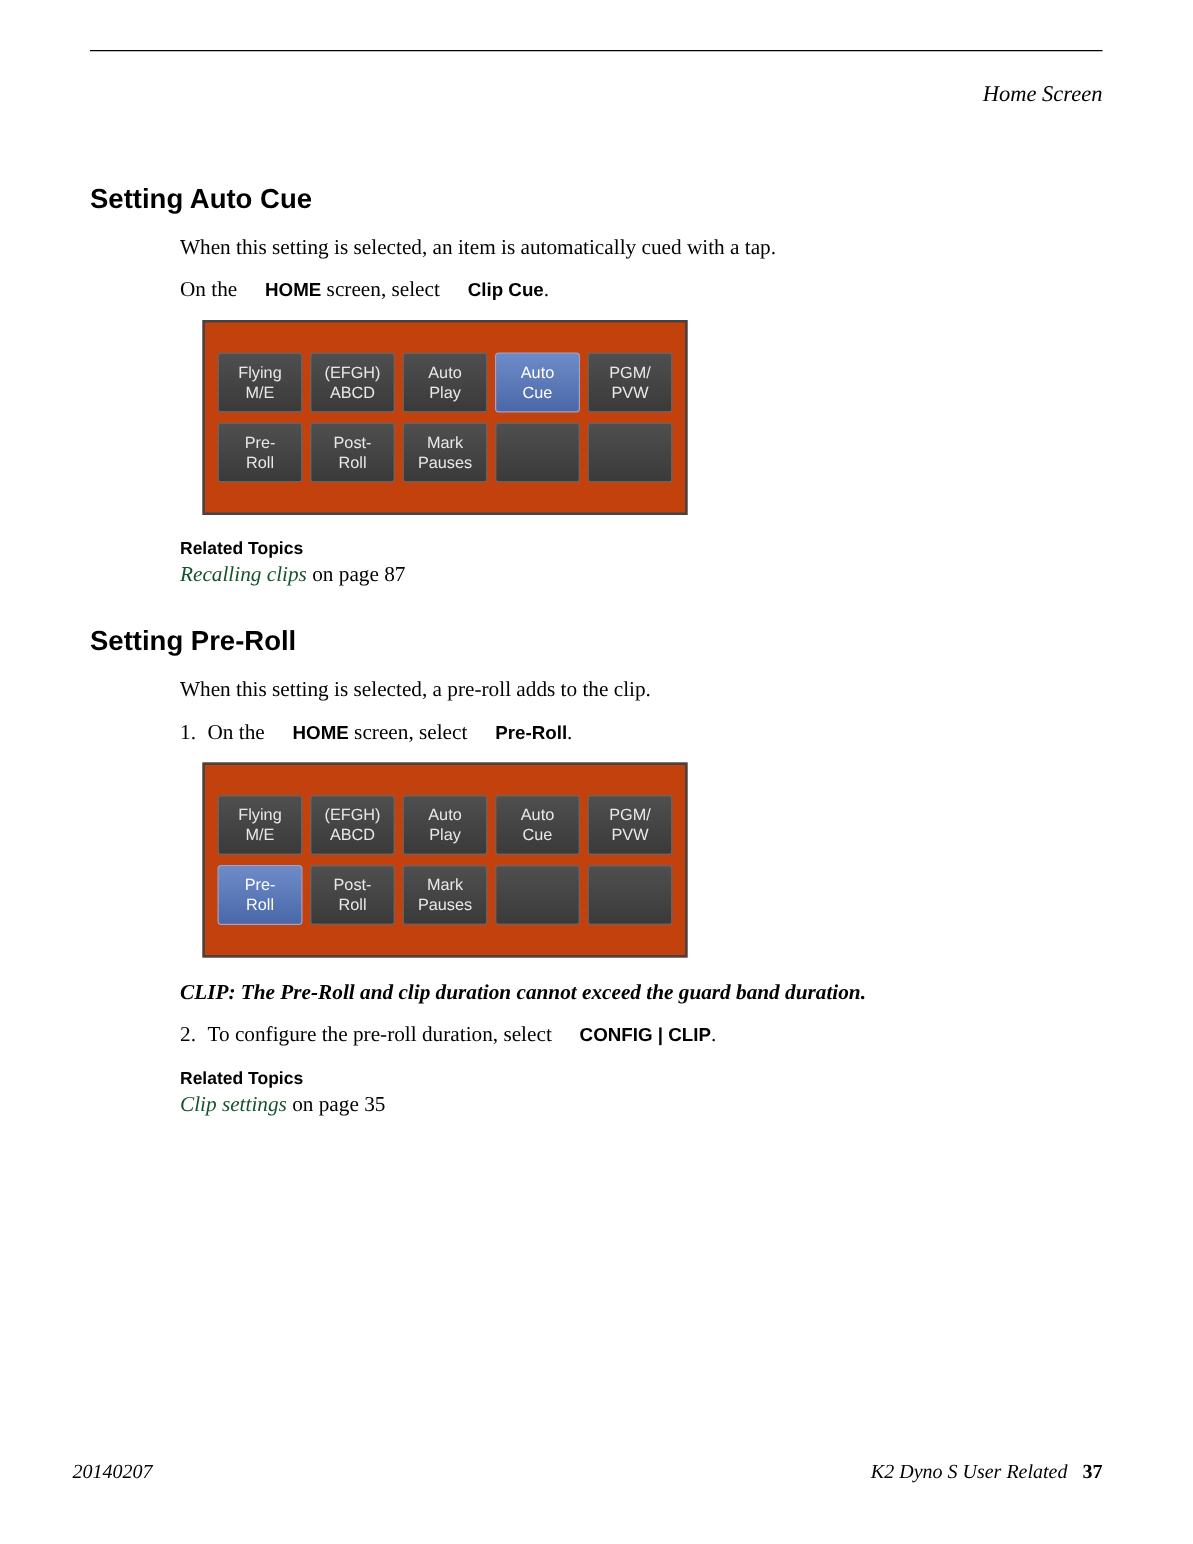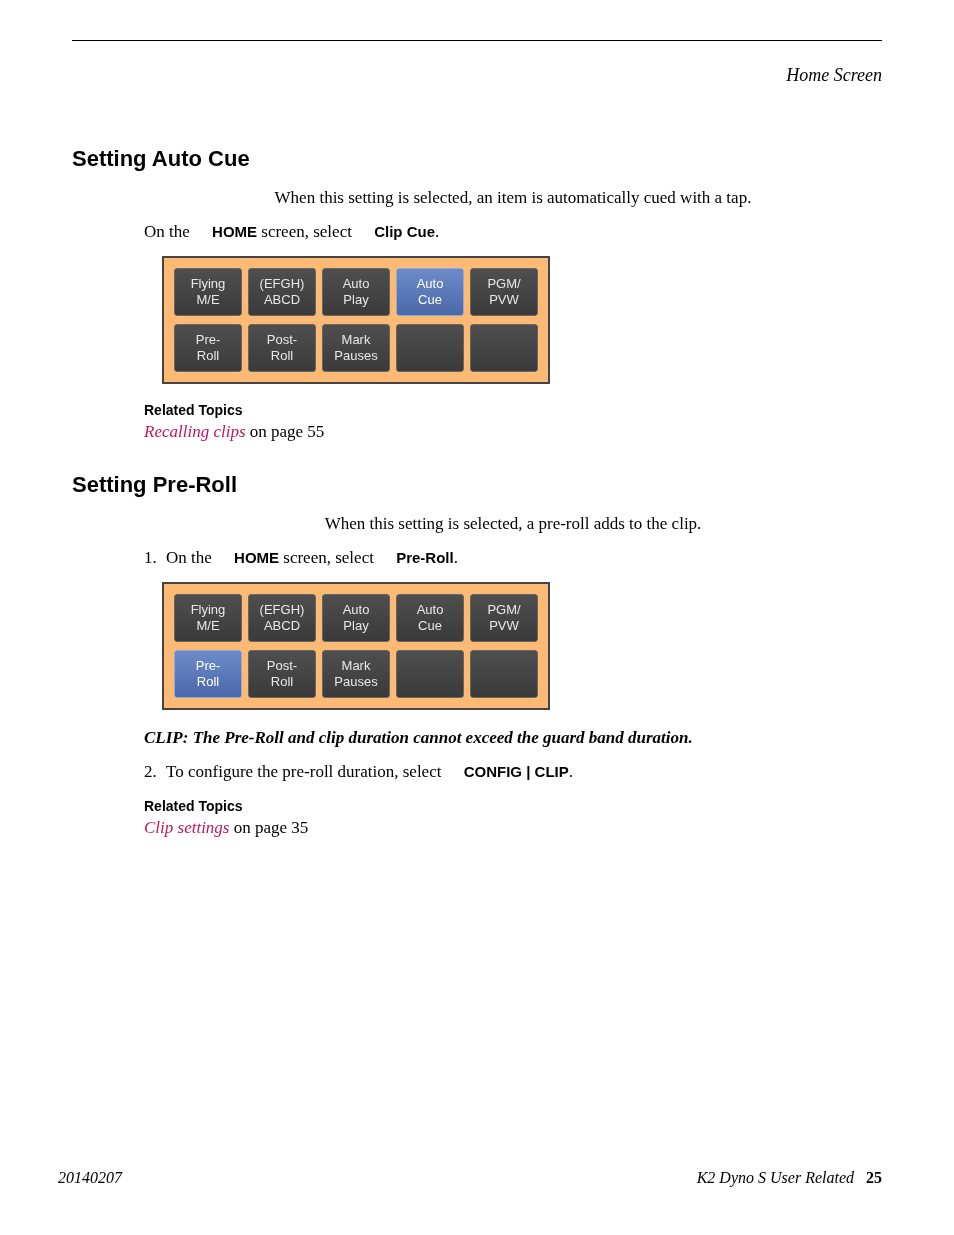--- a/index.html
+++ b/index.html
@@ -26,40 +26,40 @@
   h2 {
     font-family: Arial, Helvetica, sans-serif;
     font-size: 22px;
     font-weight: bold;
     margin-bottom: 16px;
     margin-top: 30px;
   }
   .intro, .step, .note, .related-heading, .related-link {
     margin-left: 72px;
   }
-  .intro { margin-bottom: 14px; text-align: center; }
+  .intro { margin-bottom: 14px; }
   .step-container { margin-left: 72px; margin-bottom: 14px; }
   .bold-sans { font-family: Arial, Helvetica, sans-serif; font-weight: bold; font-size: 15px; margin-left: 18px; }
   .related-heading {
     font-family: Arial, Helvetica, sans-serif;
     font-weight: bold;
     font-size: 14px;
     margin-top: 16px;
     margin-bottom: 4px;
   }
   .related-link { margin-bottom: 10px; }
-  .link { color: #be185d; font-style: italic; }
+  .link { color: #14532d; font-style: italic; }
   .note-text { font-style: italic; font-weight: bold; }
   .panel {
     margin-left: 90px;
     margin-top: 14px;
     margin-bottom: 18px;
-    background: #fdba74;
+    background: #c2410c;
     border: 2px solid #444;
-    padding: 10px 10px;
+    padding: 24px 10px;
     display: grid;
     grid-template-columns: repeat(5, 68px);
     gap: 8px 6px;
     width: max-content;
   }
   .btn {
     height: 48px;
     display: flex;
     flex-direction: column;
     justify-content: center;
@@ -147,21 +147,21 @@
       <span></span>
     </div>
     <div class="btn">
       <span></span>
       <span></span>
     </div>
   </div>
 
 <div class="related-heading">Related Topics</div>
 <p class="related-link">
-  <span class="link">Recalling clips</span><span> on page 55</span>
+  <span class="link">Recalling clips</span><span> on page 87</span>
 </p>
 
 <h2>Setting Pre-Roll</h2>
 
 <p class="intro">When this setting is selected, a pre-roll adds to the clip.</p>
 
 <div class="ol-item">
   <div class="ol-num">1.</div>
   <div class="ol-body">
     <span> On the </span><span class="bold-sans">HOME</span><span> screen, select </span><span class="bold-sans">Pre-Roll</span><span>.</span>
@@ -223,15 +223,15 @@
 </div>
 
 <div class="related-heading">Related Topics</div>
 <p class="related-link">
   <span class="link">Clip settings</span><span> on page 35</span>
 </p>
 
 <div class="footer">
   <span>20140207</span>
   <span>
-    <span class="manual-name">K2 Dyno S   User Related</span>&nbsp;&nbsp;&nbsp;<span class="page-num">25</span>
+    <span class="manual-name">K2 Dyno S   User Related</span>&nbsp;&nbsp;&nbsp;<span class="page-num">37</span>
   </span>
 </div>
 
 </body></html>

